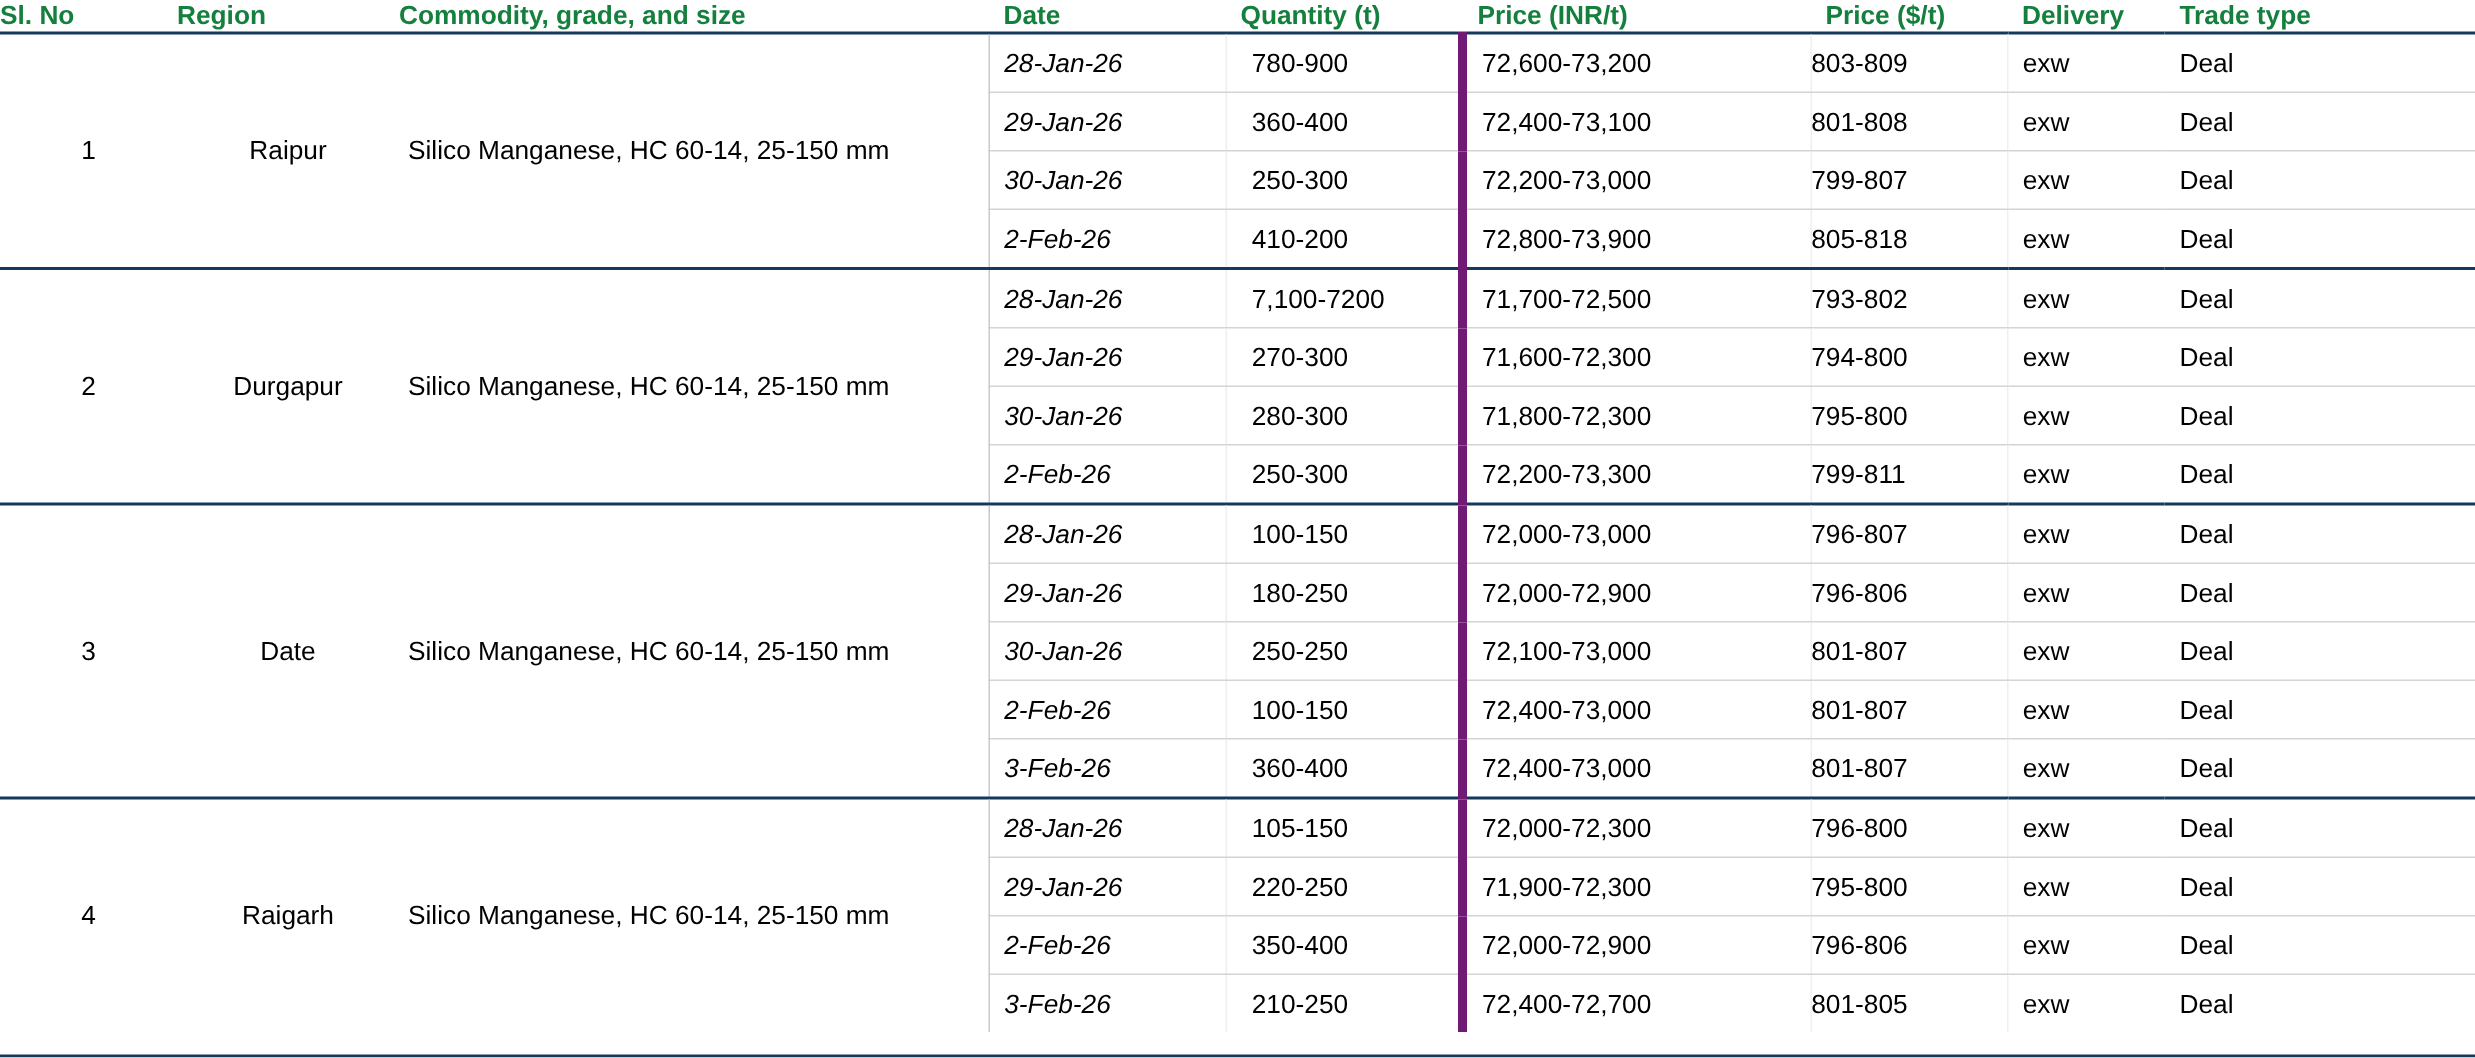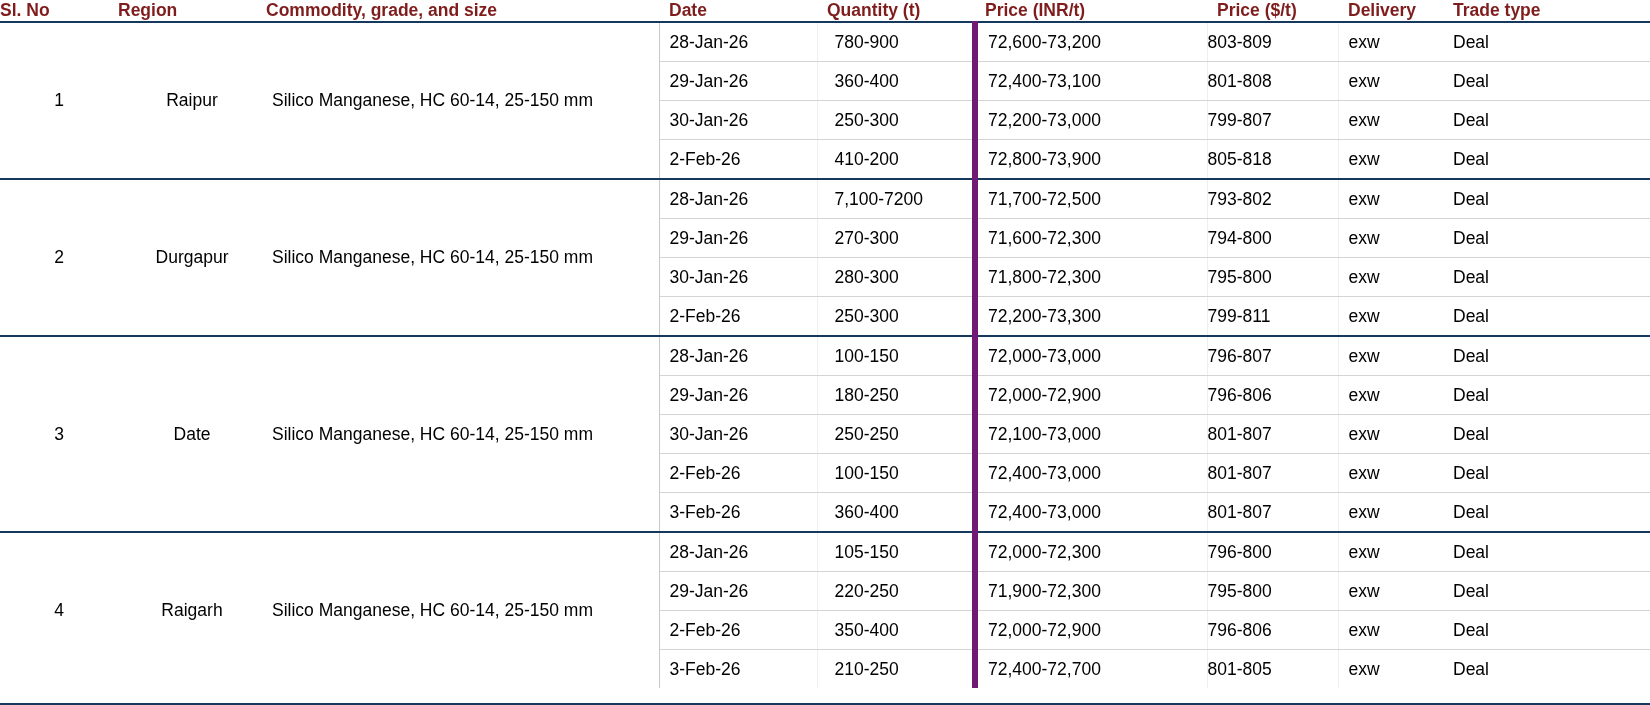--- a/index.html
+++ b/index.html
@@ -26,21 +26,21 @@
     width: 1650px;
     font-size: 17.5px;
   }
   table.price-table th,
   table.price-table td {
     padding: 0;
     vertical-align: middle;
     text-align: left;
   }
   thead th {
-    color: #7f1d1d;
+    color: #15803d;
     font-weight: bold;
     font-size: 17.5px;
     padding: 6px 0 14px 12px;
     border-bottom: 2px solid #15395c;
     vertical-align: top;
     white-space: nowrap;
   }
   thead th.c-date,
   thead th.c-qty,
   thead th.c-inr,
@@ -75,20 +75,21 @@
     border-bottom: none;
     border-right: 1px solid #c9c9c9;
     padding: 0 6px;
     white-space: nowrap;
   }
   tbody td.sl { border-right: none; }
   tbody td.region { border-right: none; }
   tbody td.date {
     padding-left: 10px;
     border-right: 1px solid #efefef;
+    font-style: italic;
   }
   tbody td.qty {
     padding-left: 17px;
     border-right: 6px solid #701a75;
   }
   tbody td.inr {
     padding-left: 10px;
     border-right: 1px solid #efefef;
   }
   tbody td.usd {

